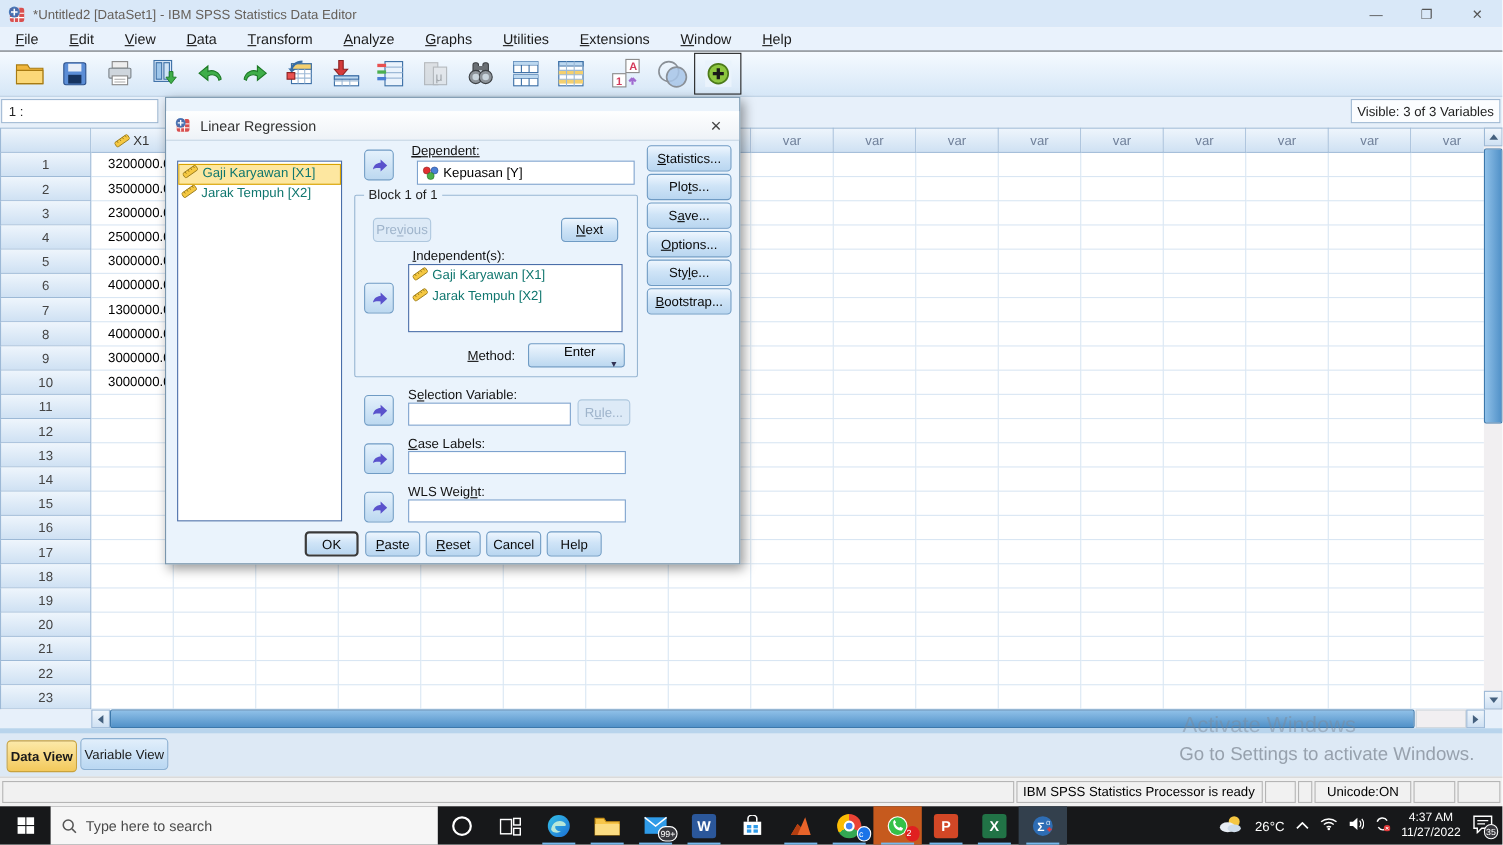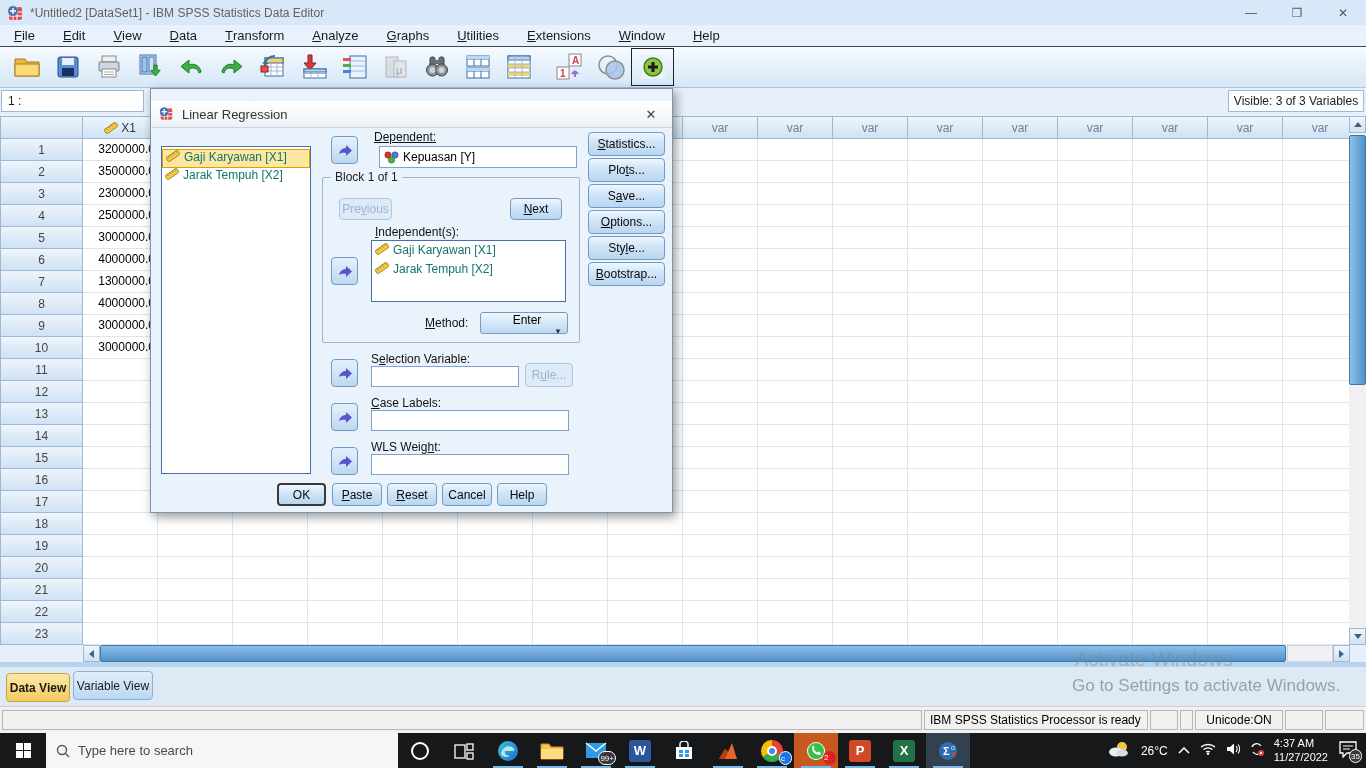--- a/index.html
+++ b/index.html
@@ -79,21 +79,21 @@
   .wa-bg{background:#c65a1e;}
   .spss-bg{background:#33404d;}
   .badge{position:absolute;right:2px;bottom:3px;background:#38383d;border:1px solid #fff;color:#fff;border-radius:8px;font-size:8px;min-width:13px;height:14px;line-height:13px;text-align:left;padding:0 1px;box-sizing:border-box;}
   .badge-red{background:#e02020;border:none;}
   .badge-blue{background:#1a73e8;border:1px solid #fff;}
   .sq-ico{width:22px;height:22px;border-radius:3px;color:#fff;font-weight:bold;font-size:13px;display:flex;align-items:center;justify-content:center;}
   .chrome-ico{width:22px;height:22px;border-radius:50%;background:conic-gradient(#ea4335 0 33%,#34a853 0 66%,#fbbc05 0 100%);position:relative;}
   .chrome-ico::after{content:'';position:absolute;left:6px;top:6px;width:10px;height:10px;border-radius:50%;background:#4285f4;border:2px solid #fff;box-sizing:border-box;}
   .tray{margin-left:auto;display:flex;align-items:center;color:#fff;gap:10px;padding-right:8px;}
   .tray-txt{font-size:12px;color:#fff;}
-  .clock{font-size:11px;color:#fff;text-align:left;line-height:1.25;}
+  .clock{font-size:11px;color:#fff;text-align:center;line-height:1.25;}
 
   
   .dialog{left:150px;top:88px;width:523px;height:425px;background:#eaf3fc;border:1px solid #7a96ad;box-shadow:3px 4px 10px rgba(0,0,0,.4);z-index:30;box-sizing:border-box;}
   .dlg-titlebar{position:absolute;left:0;top:12px;width:100%;height:26px;background:linear-gradient(#feffff,#eef2f7);border-bottom:1px solid #c8d6e4;display:flex;align-items:center;}
   .dlg-title{font-size:13px;color:#333;margin-left:6px;}
   .dlg-close{position:absolute;right:0;top:0;width:42px;height:26px;display:flex;align-items:center;justify-content:center;font-size:13px;color:#444;}
   .lbl{position:absolute;font-size:12px;color:#111;white-space:nowrap;}
   .fld{position:absolute;background:#fff;border:1px solid #7da2ce;box-sizing:border-box;font-size:12px;display:flex;align-items:center;gap:4px;padding-left:4px;}
   .lst{position:absolute;background:#fff;border:1px solid #4a6ea9;box-sizing:border-box;overflow:hidden;}
   .lst-item{height:19px;display:flex;align-items:flex-start;gap:4px;padding:0 3px;font-size:12px;color:#0f766e;white-space:nowrap;box-sizing:border-box;}

